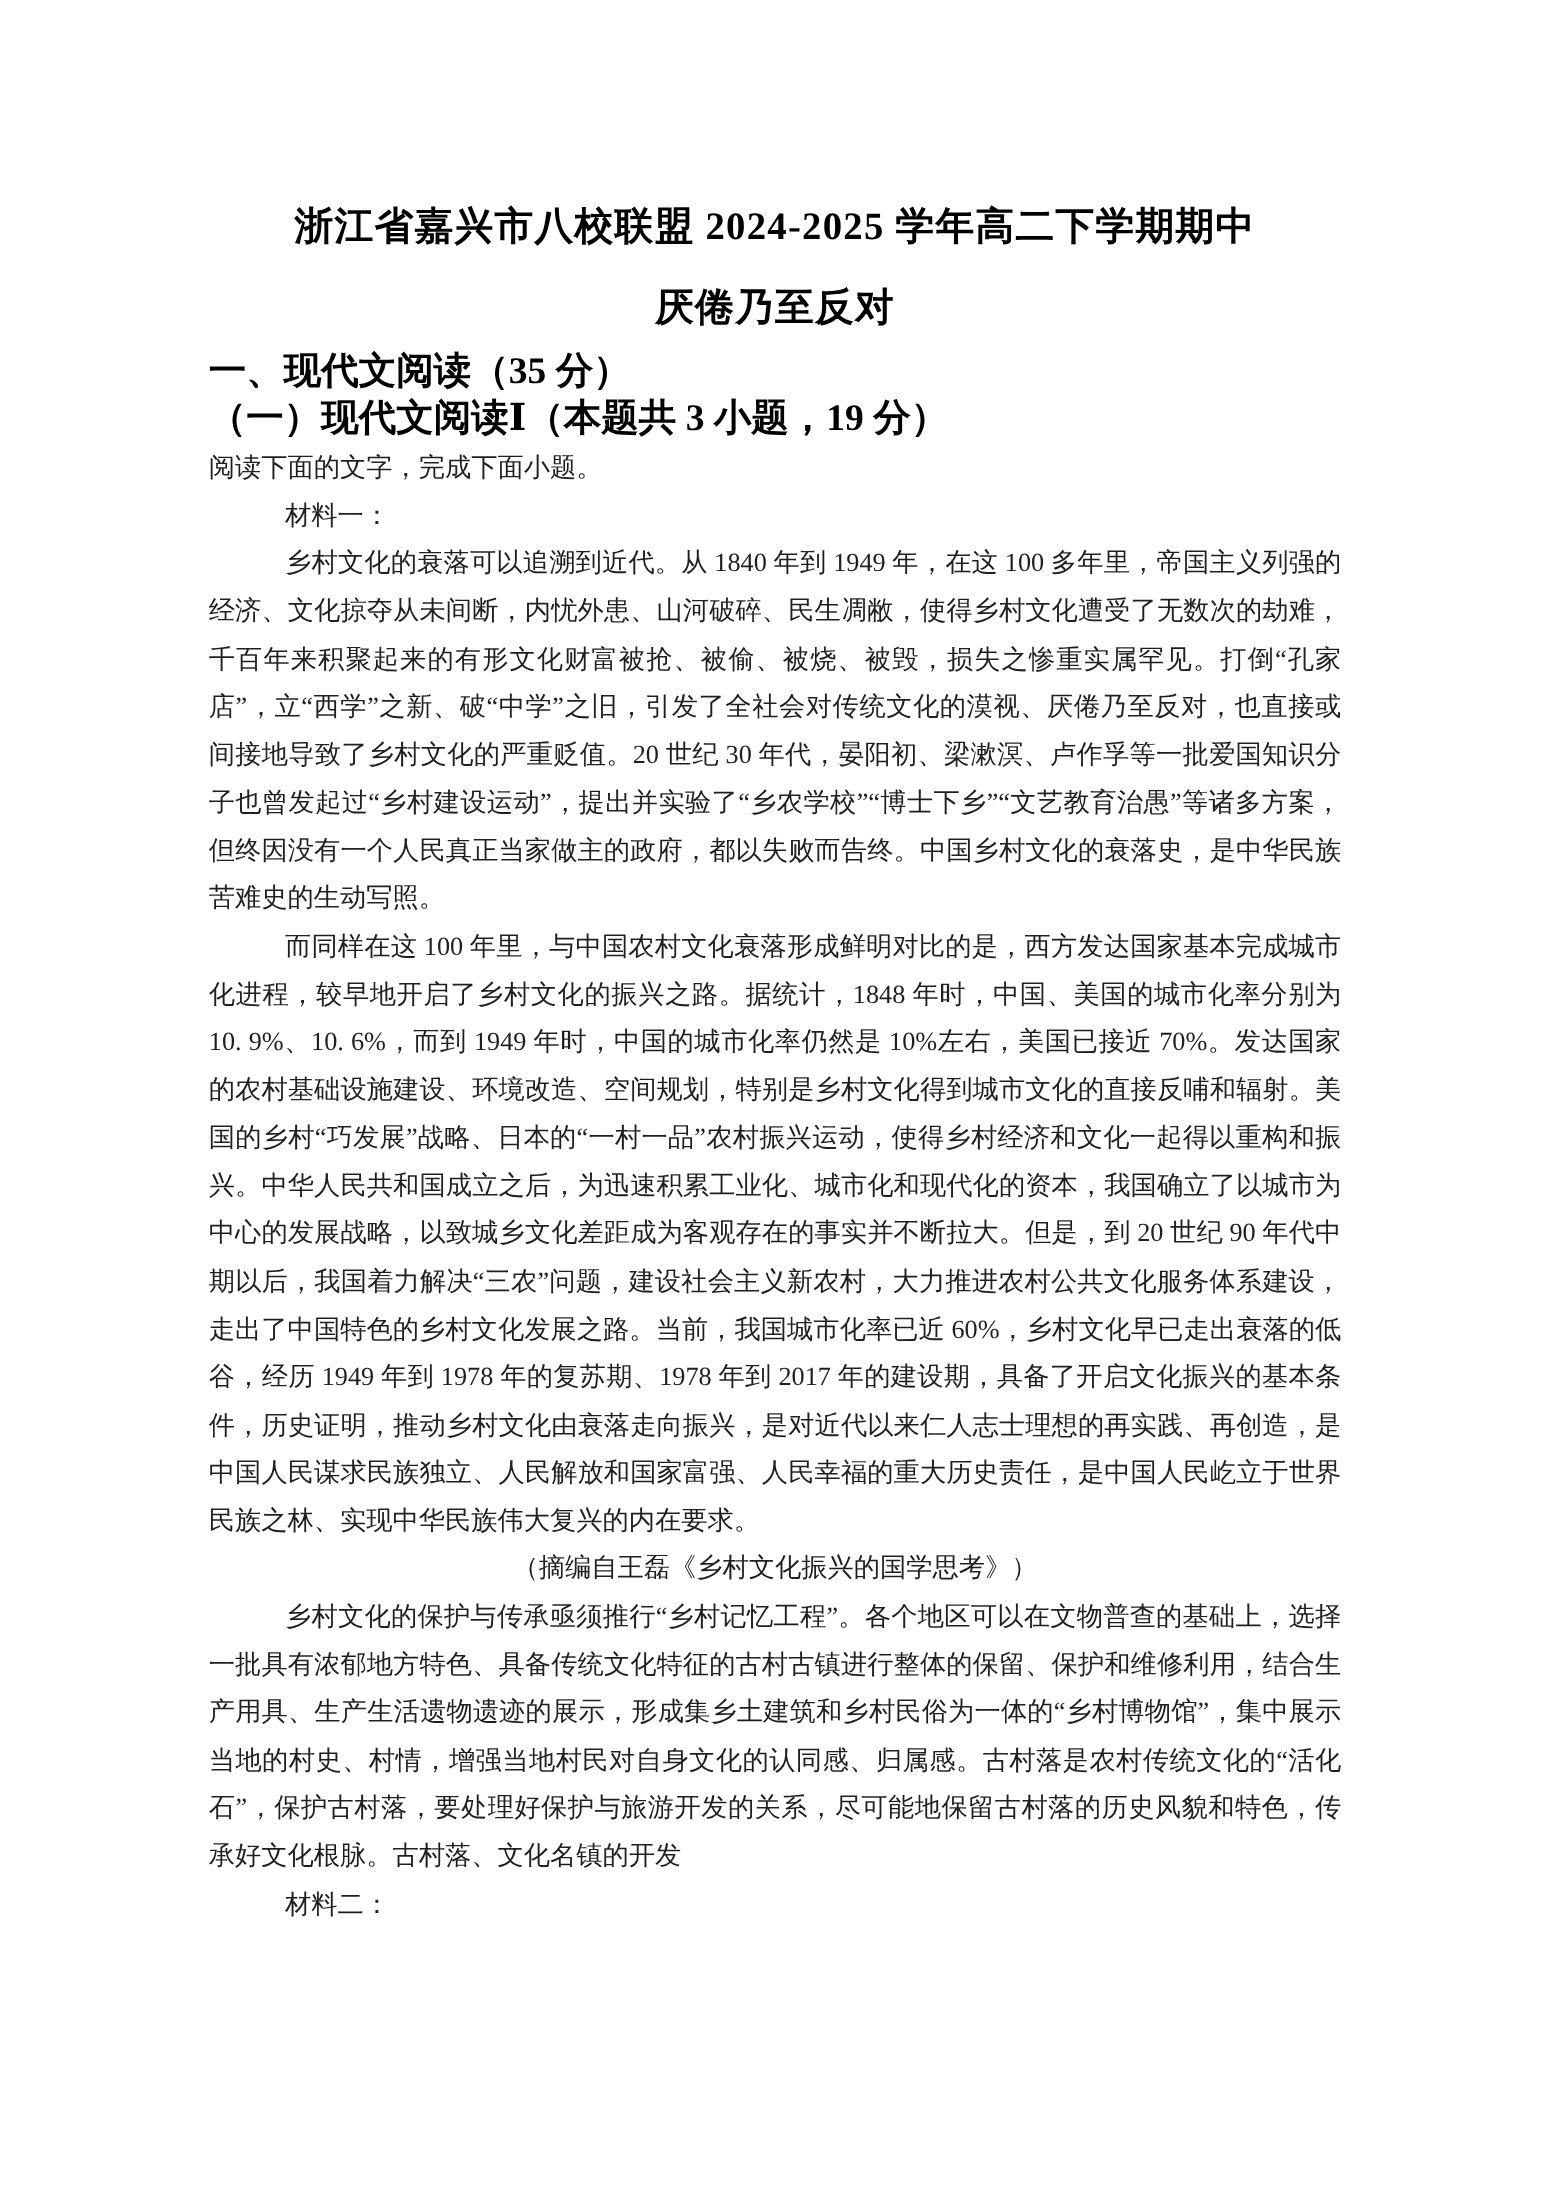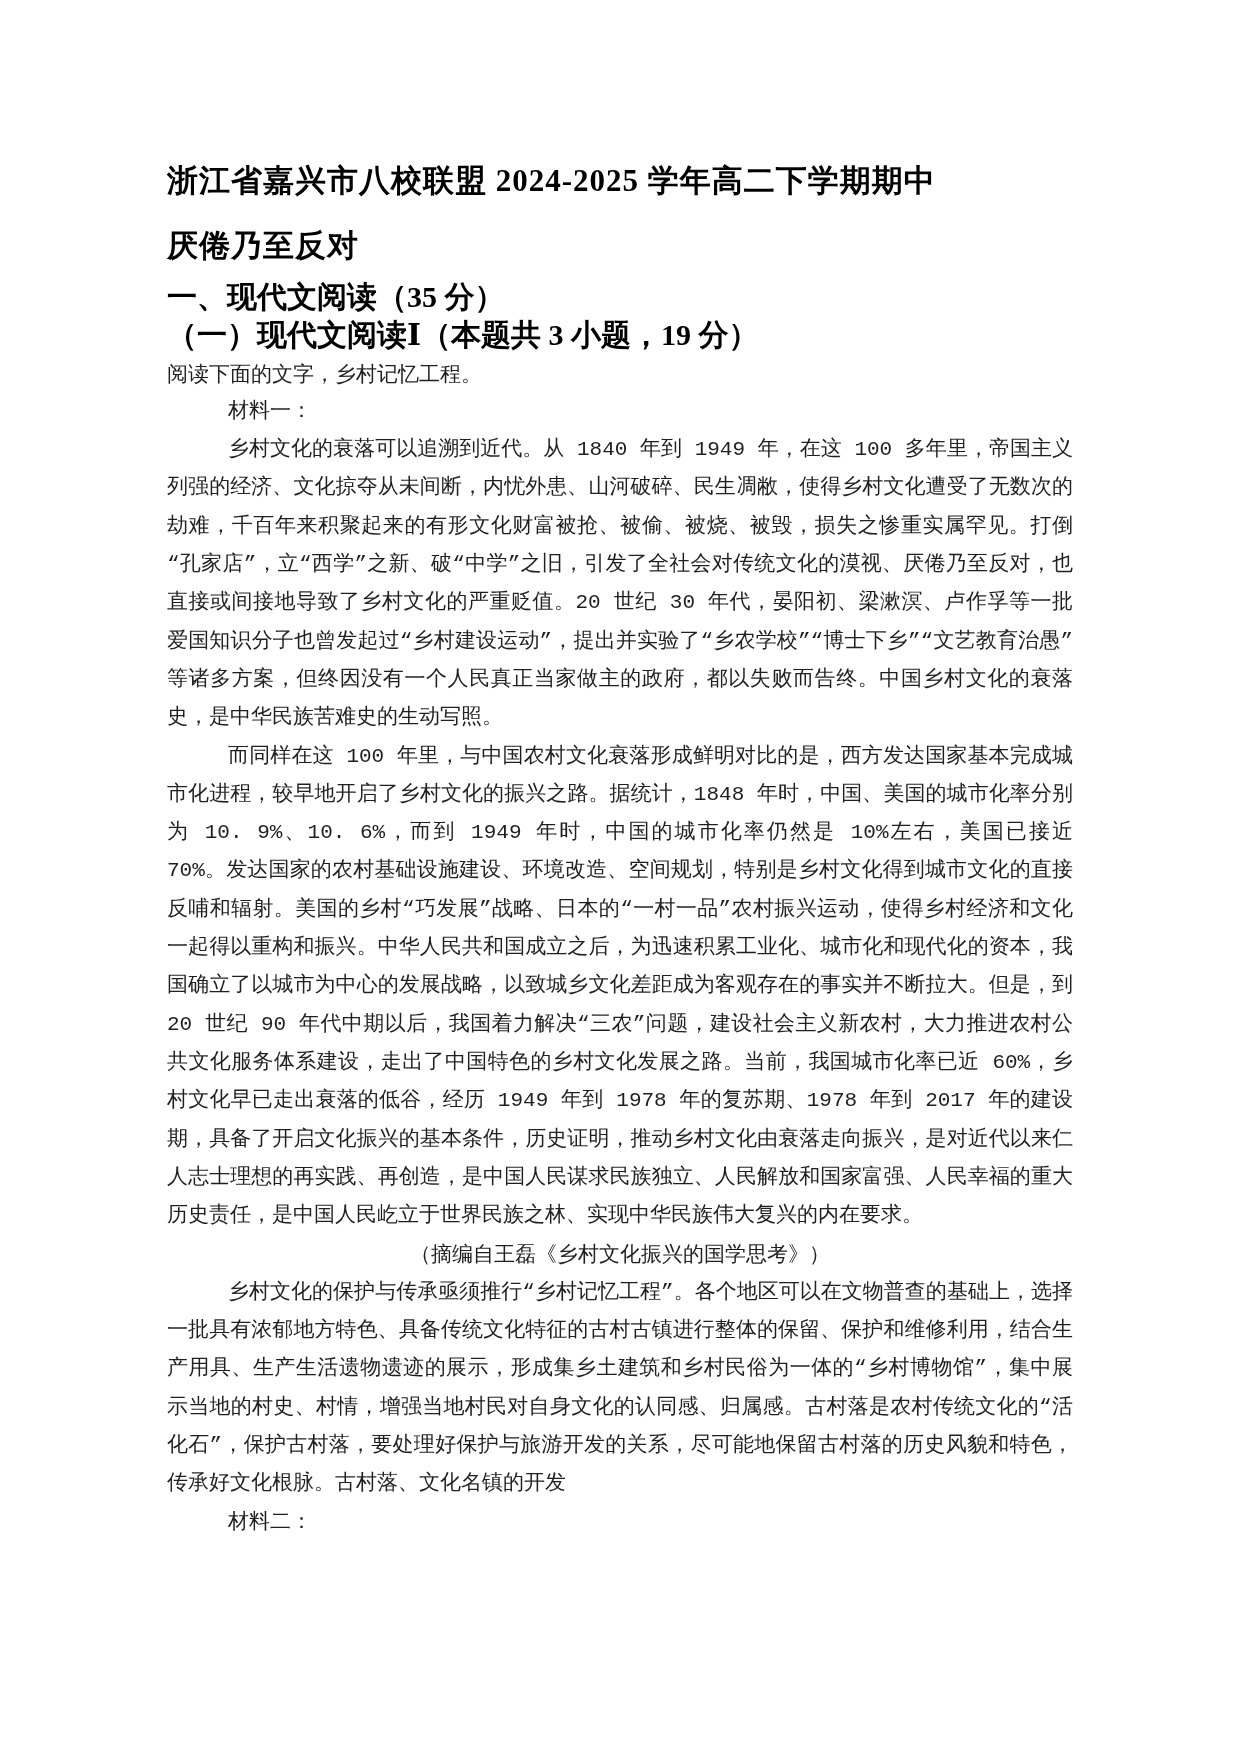--- a/index.html
+++ b/index.html
@@ -16,21 +16,21 @@
     font-family: "Liberation Serif", "DejaVu Serif", serif;
     color: #1c1c1c;
   }
   .content {
     position: absolute;
     left: 167px;
     top: 148px;
     width: 906px;
   }
   .title-line {
-    text-align: left;
+    text-align: center;
     font-weight: bold;
     font-size: 31px;
     line-height: 65px;
     color: #000000;
     letter-spacing: 1px;
     white-space: nowrap;
   }
   .heading {
     font-weight: bold;
     font-size: 30px;
@@ -40,41 +40,40 @@
   }
   p.body {
     margin: 0;
     font-size: 21px;
     line-height: 38.3px;
     text-align: justify;
     color: #1f1f1f;
   }
   p.indent {
     text-indent: 61px;
-    font-family: Liberation Mono, monospace;
   }
   p.attribution {
     text-align: center;
   }
 </style>
 </head>
 <body>
 
 <div class="page">
   <div class="content">
 
     <div class="title-line">浙江省嘉兴市八校联盟 2024-2025 学年高二下学期期中</div>
 
     <div class="title-line">厌倦乃至反对</div>
 
     <div class="heading">一、现代文阅读（35 分）</div>
 
     <div class="heading">（一）现代文阅读Ⅰ（本题共 3 小题，19 分）</div>
 
-    <p class="body">阅读下面的文字，乡村记忆工程。</p>
+    <p class="body">阅读下面的文字，完成下面小题。</p>
 
     <p class="body indent">材料一：</p>
 
     <p class="body indent">乡村文化的衰落可以追溯到近代。从 1840 年到 1949 年，在这 100 多年里，帝国主义列强的经济、文化掠夺从未间断，内忧外患、山河破碎、民生凋敝，使得乡村文化遭受了无数次的劫难，千百年来积聚起来的有形文化财富被抢、被偷、被烧、被毁，损失之惨重实属罕见。打倒“孔家店”，立“西学”之新、破“中学”之旧，引发了全社会对传统文化的漠视、厌倦乃至反对，也直接或间接地导致了乡村文化的严重贬值。20 世纪 30 年代，晏阳初、梁漱溟、卢作孚等一批爱国知识分子也曾发起过“乡村建设运动”，提出并实验了“乡农学校”“博士下乡”“文艺教育治愚”等诸多方案，但终因没有一个人民真正当家做主的政府，都以失败而告终。中国乡村文化的衰落史，是中华民族苦难史的生动写照。</p>
 
     <p class="body indent">而同样在这 100 年里，与中国农村文化衰落形成鲜明对比的是，西方发达国家基本完成城市化进程，较早地开启了乡村文化的振兴之路。据统计，1848 年时，中国、美国的城市化率分别为 10. 9%、10. 6%，而到 1949 年时，中国的城市化率仍然是 10%左右，美国已接近 70%。发达国家的农村基础设施建设、环境改造、空间规划，特别是乡村文化得到城市文化的直接反哺和辐射。美国的乡村“巧发展”战略、日本的“一村一品”农村振兴运动，使得乡村经济和文化一起得以重构和振兴。中华人民共和国成立之后，为迅速积累工业化、城市化和现代化的资本，我国确立了以城市为中心的发展战略，以致城乡文化差距成为客观存在的事实并不断拉大。但是，到 20 世纪 90 年代中期以后，我国着力解决“三农”问题，建设社会主义新农村，大力推进农村公共文化服务体系建设，走出了中国特色的乡村文化发展之路。当前，我国城市化率已近 60%，乡村文化早已走出衰落的低谷，经历 1949 年到 1978 年的复苏期、1978 年到 2017 年的建设期，具备了开启文化振兴的基本条件，历史证明，推动乡村文化由衰落走向振兴，是对近代以来仁人志士理想的再实践、再创造，是中国人民谋求民族独立、人民解放和国家富强、人民幸福的重大历史责任，是中国人民屹立于世界民族之林、实现中华民族伟大复兴的内在要求。</p>
 
     <p class="body attribution">（摘编自王磊《乡村文化振兴的国学思考》）</p>
 
     <p class="body indent">乡村文化的保护与传承亟须推行“乡村记忆工程”。各个地区可以在文物普查的基础上，选择一批具有浓郁地方特色、具备传统文化特征的古村古镇进行整体的保留、保护和维修利用，结合生产用具、生产生活遗物遗迹的展示，形成集乡土建筑和乡村民俗为一体的“乡村博物馆”，集中展示当地的村史、村情，增强当地村民对自身文化的认同感、归属感。古村落是农村传统文化的“活化石”，保护古村落，要处理好保护与旅游开发的关系，尽可能地保留古村落的历史风貌和特色，传承好文化根脉。古村落、文化名镇的开发</p>

